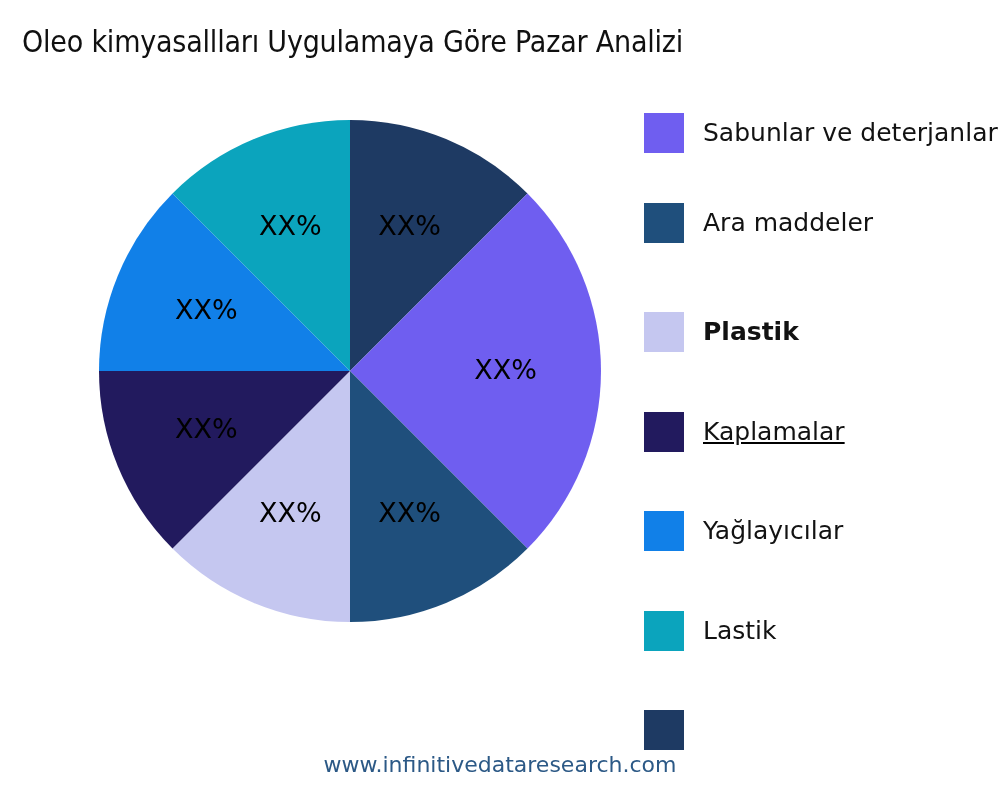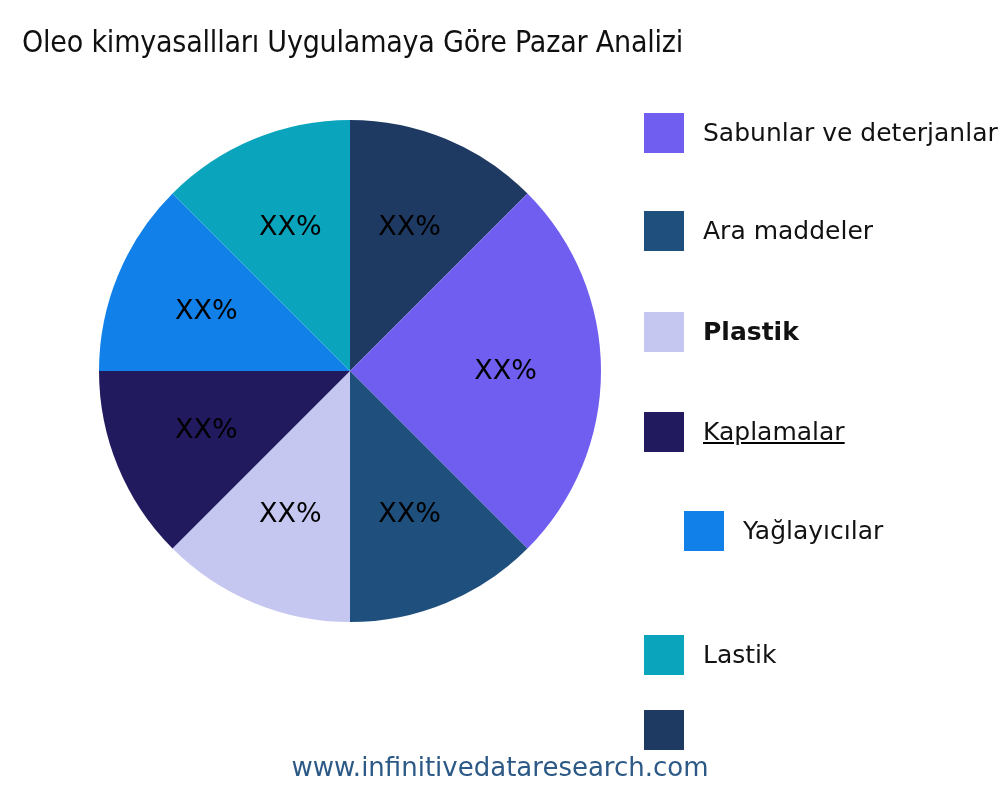--- a/index.html
+++ b/index.html
@@ -78,21 +78,21 @@
     color: #121212;
     font-family: "DejaVu Sans", "Liberation Sans", sans-serif;
     line-height: 28px;
   }
   #watermark {
     position: absolute;
     left: 0;
     top: 752px;
     width: 1000px;
     text-align: center;
-    font-size: 26px;
+    font-size: 22px;
     color: #2c5986;
     font-family: "DejaVu Sans", "Liberation Sans", sans-serif;
     letter-spacing: 0px;
   }
 </style>
 </head>
 <body>
 
 <div id="root">
 
@@ -115,37 +115,37 @@
         <path d="M 350 371 L 172.52 193.52 A 251 251 0 0 1 350.00 120.00 Z" fill="#0ba4bd" stroke="none"></path>
         <text x="290.45" y="227.23" class="slice-label">XX%</text>
       </svg>
   </div>
 
   <div id="legend">
       <div class="legend-item" style="top: 0px;">
         <span class="legend-swatch" style="background: rgb(111, 94, 240);"></span>
         <span class="legend-label">Sabunlar ve deterjanlar</span>
       </div>
-      <div class="legend-item" style="top: 98px; text-align: center;">
+      <div class="legend-item" style="top: 90px; text-align: center;">
         <span class="legend-swatch" style="background: rgb(31, 79, 124);"></span>
         <span class="legend-label">Ara maddeler</span>
       </div>
       <div class="legend-item" style="top: 199px; font-weight: bold;">
         <span class="legend-swatch" style="background: rgb(197, 199, 240);"></span>
         <span class="legend-label">Plastik</span>
       </div>
       <div class="legend-item" style="top: 298.5px; text-decoration: underline;">
         <span class="legend-swatch" style="background: rgb(34, 26, 94);"></span>
         <span class="legend-label">Kaplamalar</span>
       </div>
-      <div class="legend-item" style="top: 398px; margin-left: 40px;">
+      <div class="legend-item" style="top: 398px;">
         <span class="legend-swatch" style="background: rgb(17, 128, 232);"></span>
         <span class="legend-label">Yağlayıcılar</span>
       </div>
-      <div class="legend-item" style="top: 497.5px; margin-top: 24px;">
+      <div class="legend-item" style="top: 497.5px;">
         <span class="legend-swatch" style="background: rgb(11, 164, 189);"></span>
         <span class="legend-label">Lastik</span>
       </div>
       <div class="legend-item" style="top: 597px;">
         <span class="legend-swatch" style="background: rgb(30, 58, 99);"></span>
       </div>
     </div>
 
   <div id="watermark">www.infinitivedataresearch.com</div>
 

